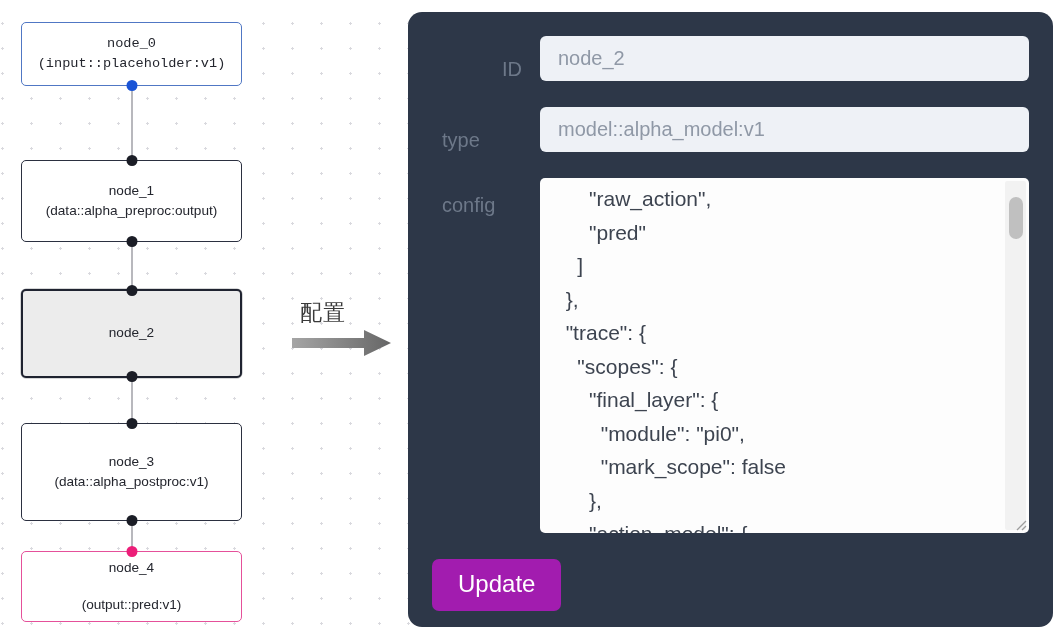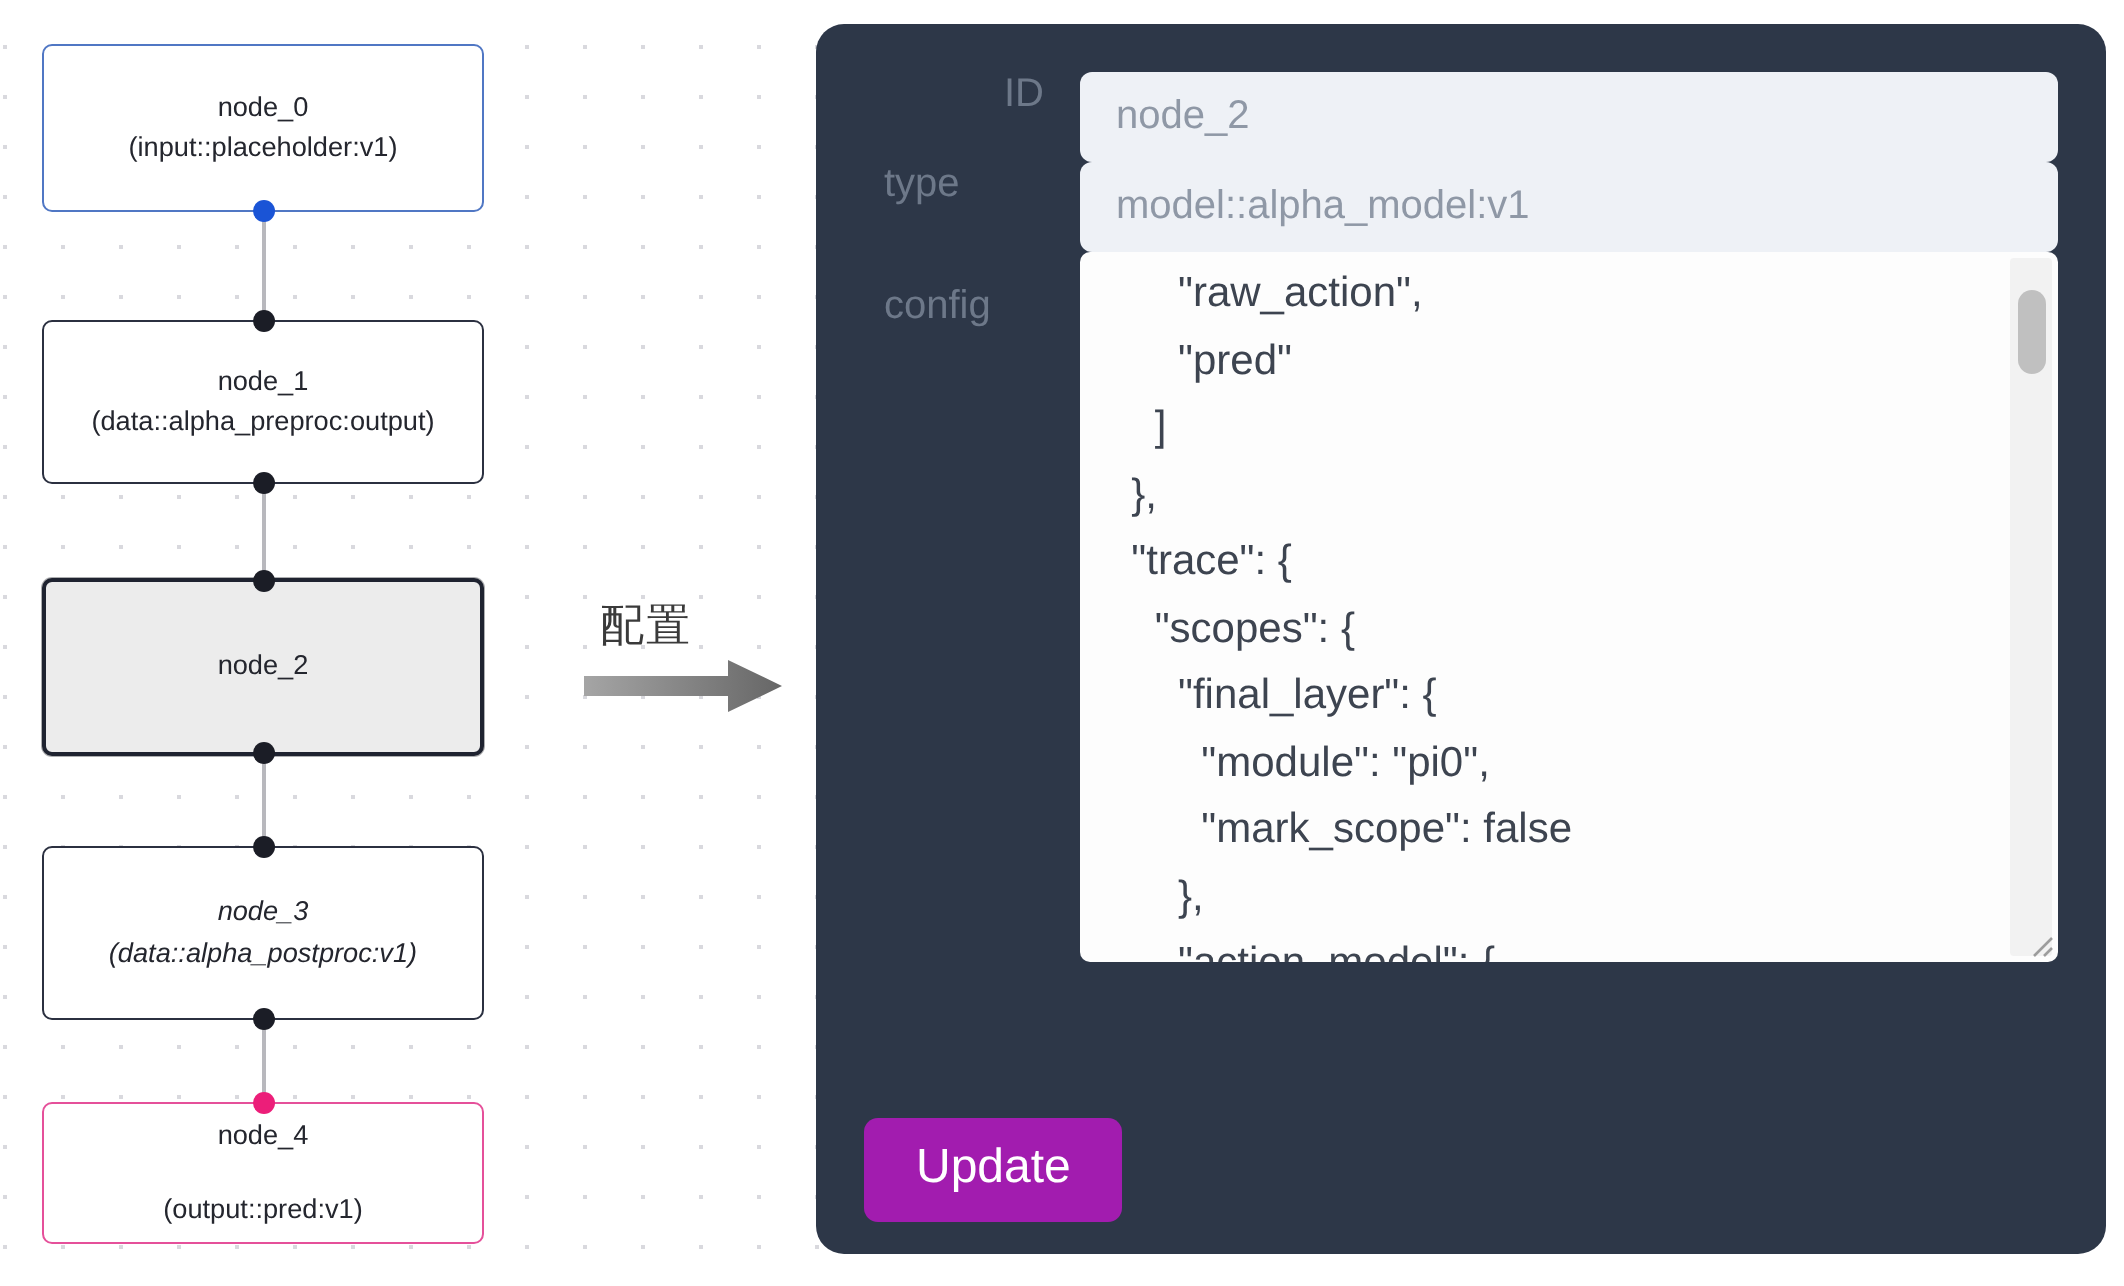--- a/index.html
+++ b/index.html
@@ -82,21 +82,21 @@
 
   
   #panel {
     position: absolute;
     left: 408px; top: 12px;
     width: 645px; height: 615px;
     background: #2d3748;
     border-radius: 14px;
     padding: 24px 24px 0 24px;
   }
-  .field-row { display: flex; align-items: flex-start; }
+  .field-row { display: flex; align-items: flex-end; margin-bottom: 26px; }
   .field-label {
     color: #6d7889;
     font-size: 20px;
     width: 108px;
     flex: 0 0 108px;
     text-align: right;
     padding-right: 18px;
     white-space: nowrap;
   }
   .field-label.left { text-align: left; padding-right: 0; padding-left: 10px; }
@@ -174,40 +174,40 @@
 
 <div id="root">
 
   <div id="flow">
 
     <div class="edge-line" style="top:90px;height:75px;"></div>
     <div class="edge-line" style="top:242px;height:52px;"></div>
     <div class="edge-line" style="top:373px;height:55px;"></div>
     <div class="edge-line" style="top:505px;height:51px;"></div>
 
-    <div class="node is-input" style="top:22px;height:84px;">
+    <div class="node is-input" style="top:22px;height:64px;font-family:Liberation Mono, monospace;">
       <span class="nline">node_0</span>
       <span class="nline">(input::placeholder:v1)</span>
       <span class="handle bottom blue"></span>
     </div>
 
     <div class="node" style="top:160px;height:82px;">
       <span class="nline">node_1</span>
       <span class="nline">(data::alpha_preproc:output)</span>
       <span class="handle top"></span>
       <span class="handle bottom"></span>
     </div>
 
     <div class="node is-selected" style="top:289px;height:89px;">
       <span class="nline">node_2</span>
       <span class="handle top"></span>
       <span class="handle bottom"></span>
     </div>
 
-    <div class="node" style="top:423px;height:87px;font-style:italic;">
+    <div class="node" style="top:423px;height:98px;">
       <span class="nline">node_3</span>
       <span class="nline">(data::alpha_postproc:v1)</span>
       <span class="handle top"></span>
       <span class="handle bottom"></span>
     </div>
 
     <div class="node is-output" style="top:551px;height:71px;gap:16px;">
       <span class="nline">node_4</span>
       <span class="nline">(output::pred:v1)</span>
       <span class="handle top pink"></span>

